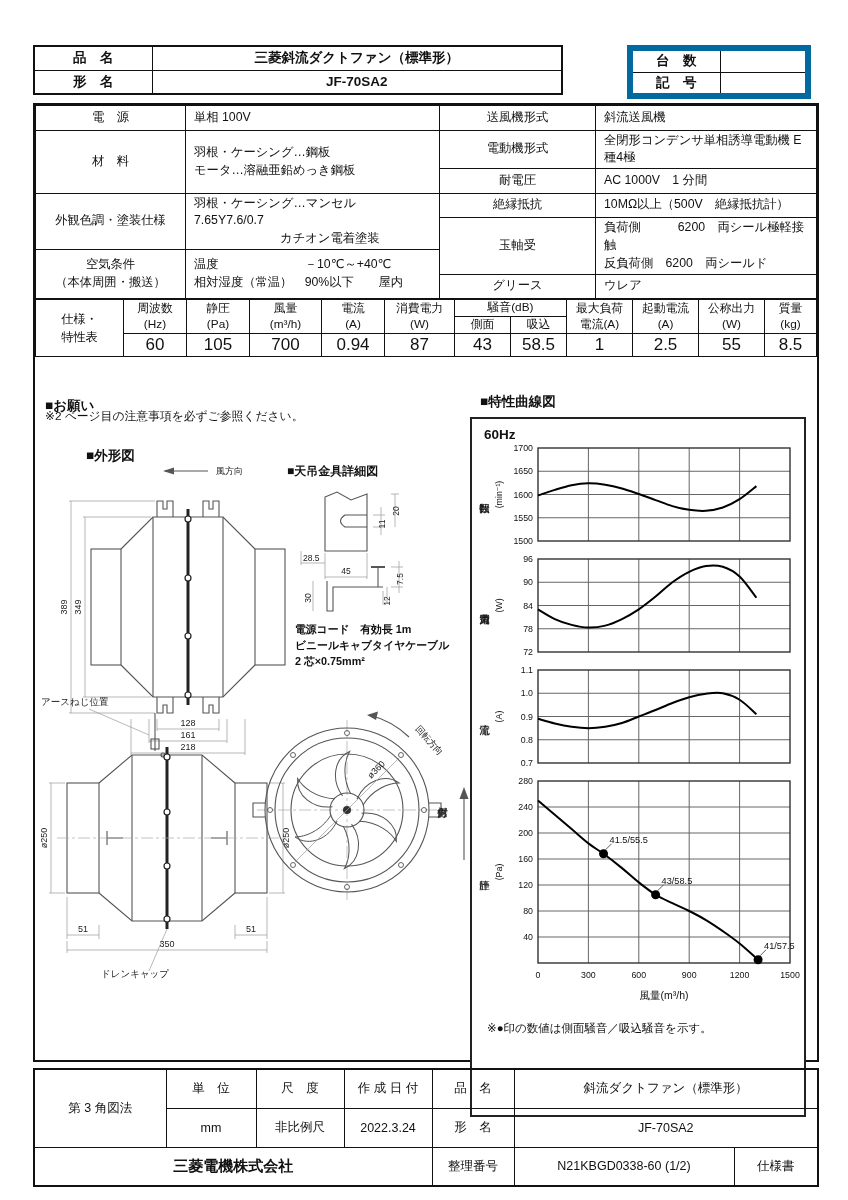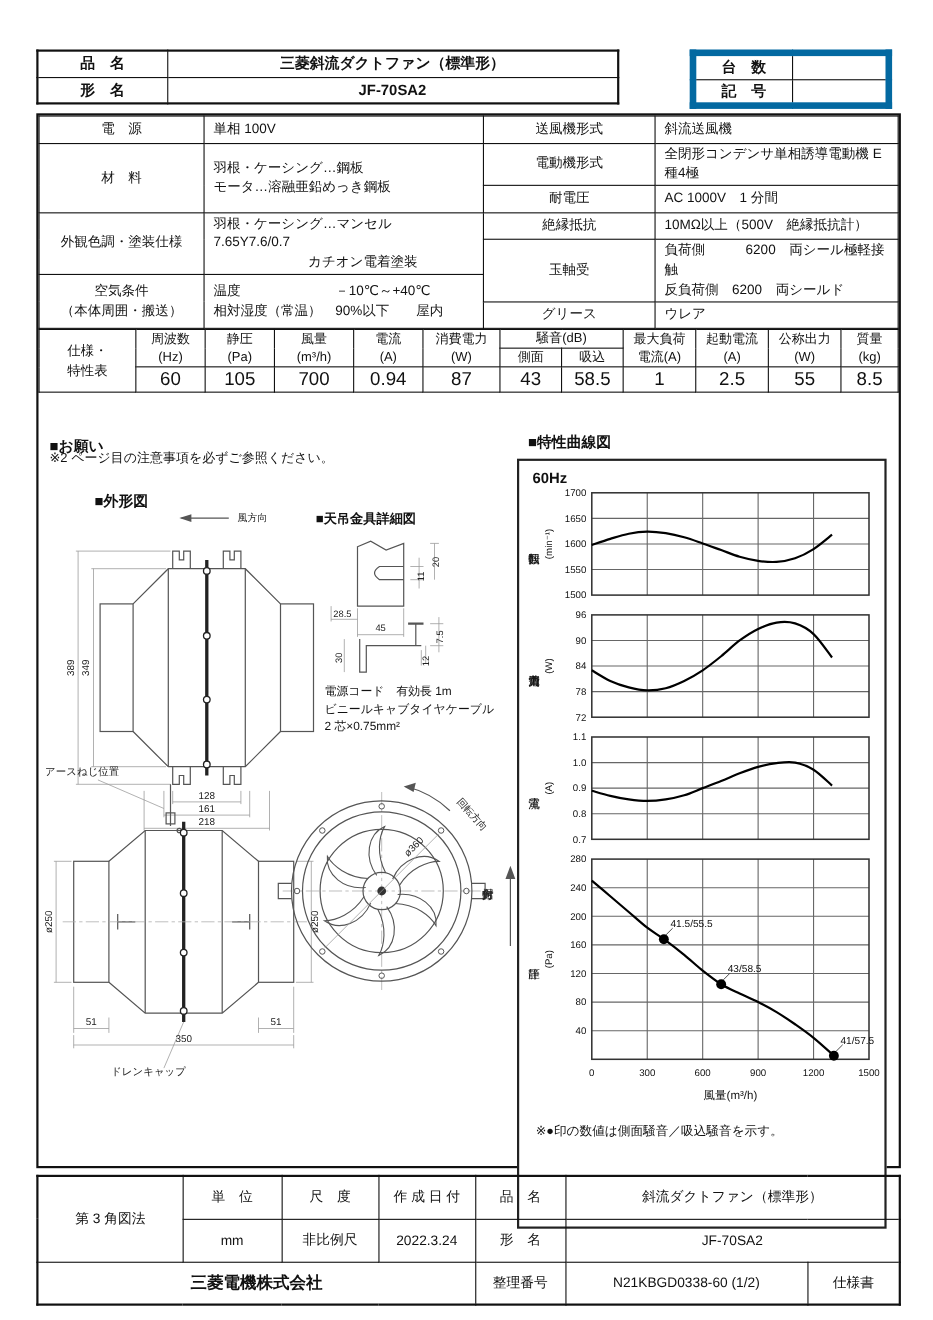--- a/index.html
+++ b/index.html
@@ -34,21 +34,21 @@
   .notes { display:flex; padding:7px 8px 0 8px; font-size:11.8px; line-height:1.55; }
   .notes .n-left { width:54%; white-space:pre-line; }
   .notes .n-right { width:46%; white-space:pre-line; }
 
   .sec-title { position:absolute; font-size:13.5px; font-weight:bold; }
   .plain-note { position:absolute; font-size:11.8px; }
 
   .drawing { position:absolute; }
   .drawing text { font-family:"Liberation Sans","DejaVu Sans",sans-serif; fill:#222; }
 
-  .cord-note { position:absolute; font-size:10.8px; line-height:1.5; white-space:pre-line; }
+  .cord-note { position:absolute; font-size:10.8px; line-height:1.5; white-space:pre-line;font-weight:bold; }
 
   .chart-box { position:absolute; left:435px; top:312px; width:336px; height:700px; border:2px solid #222; background:#fff; }
   .freq-label { padding:8px 0 0 12px; font-size:13.5px; font-weight:bold; }
   .charts-stack svg { display:block; }
   .chart-note { position:absolute; left:452px; top:916px; font-size:11.5px; }
 
   
   .footer-table { position:absolute; left:33px; top:1068px; width:786px; border:2px solid #111; table-layout:fixed; }
   .footer-table td { height:39px; font-size:12.5px; text-align:center; }
   .footer-table .company { height:35px; font-size:15px; font-weight:bold; }

